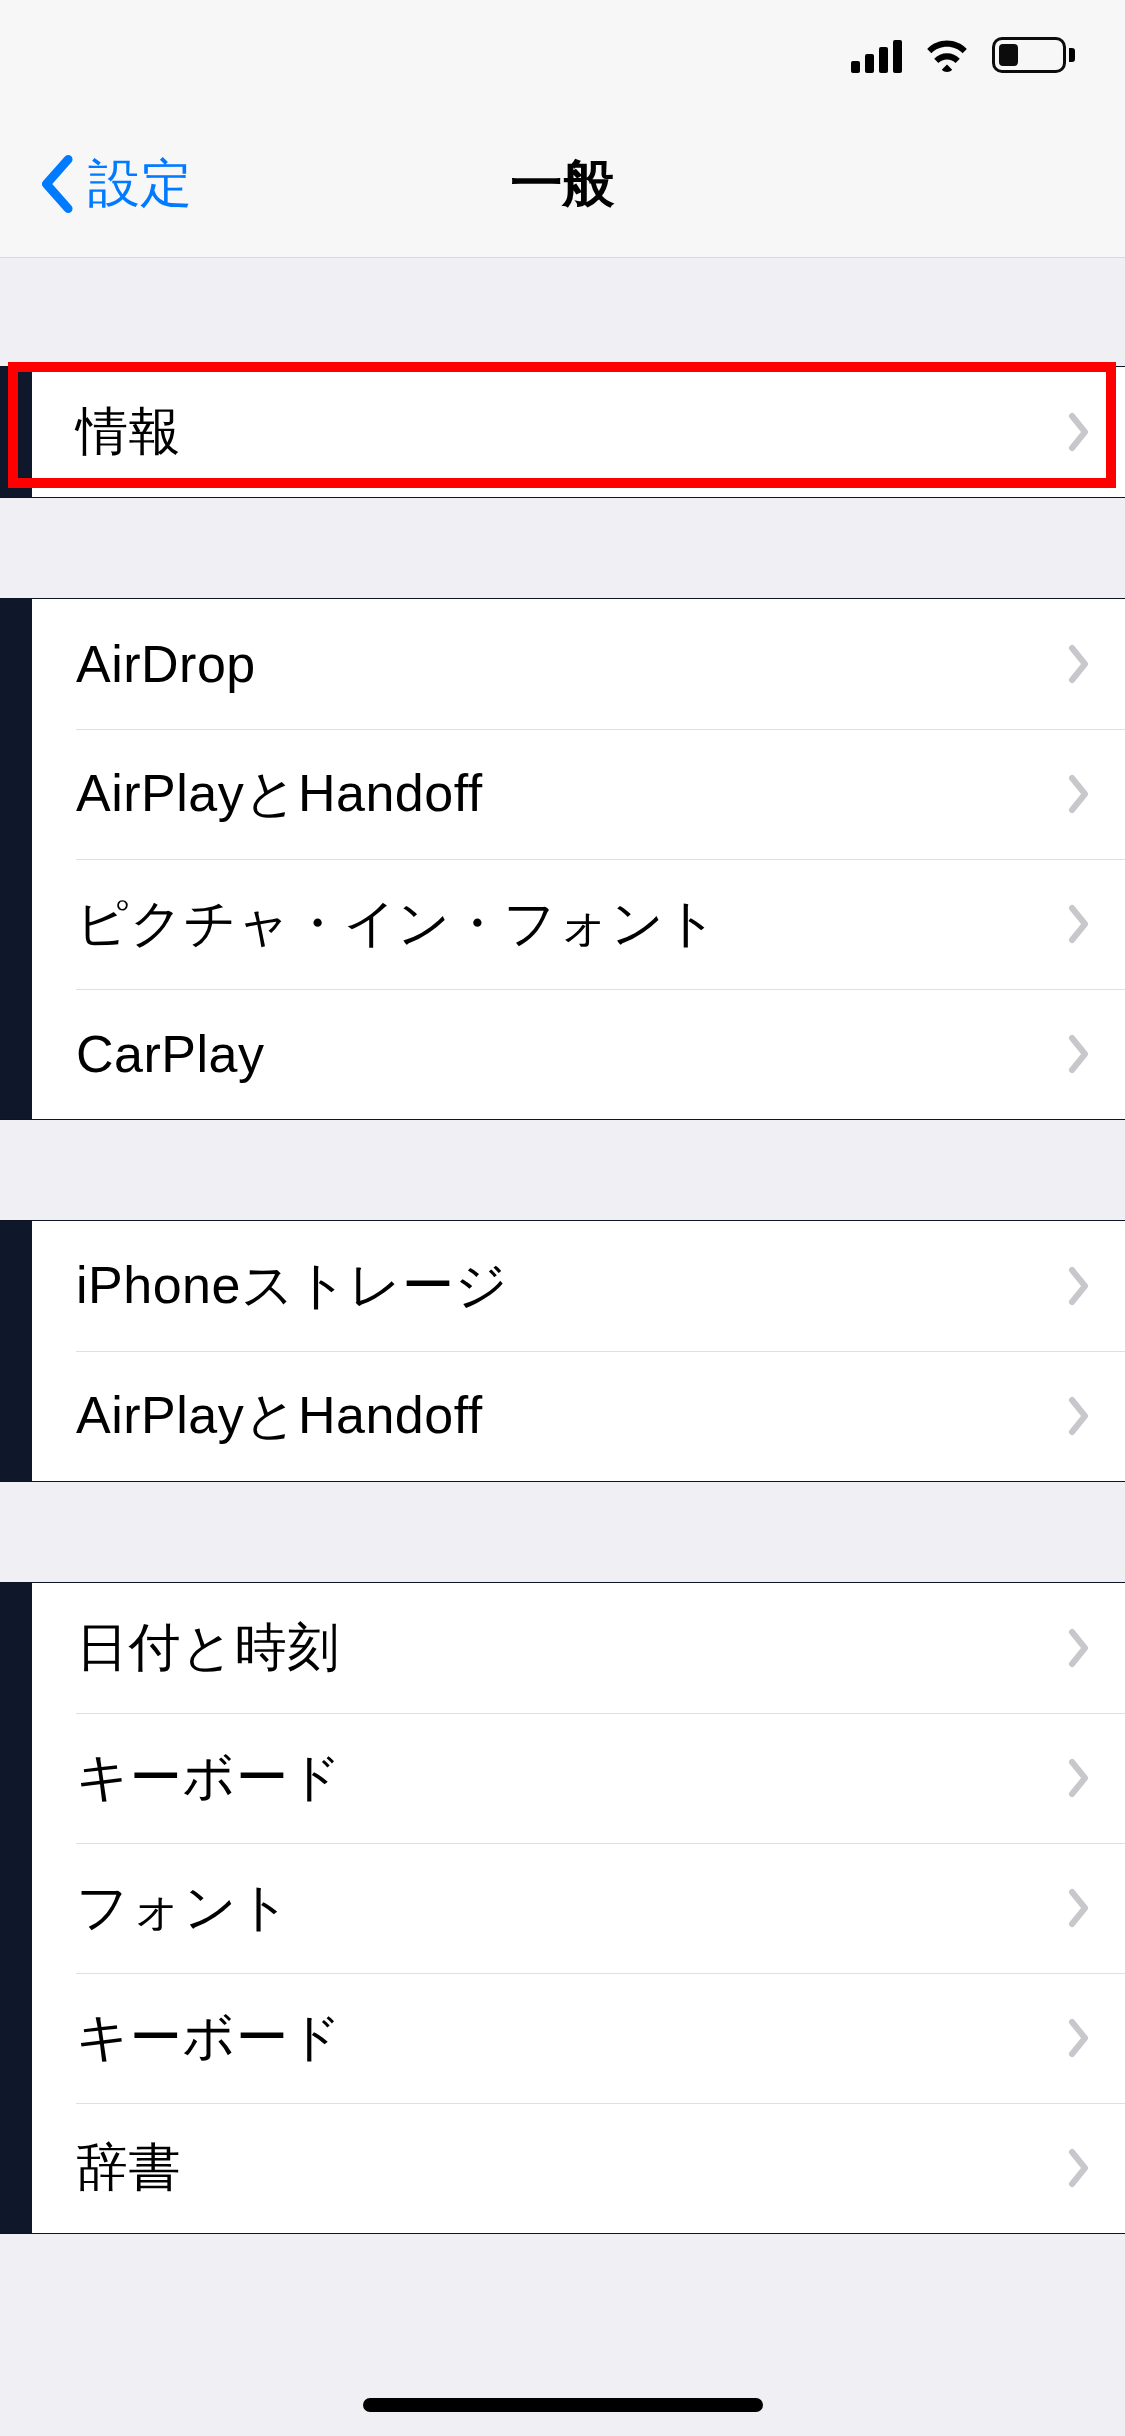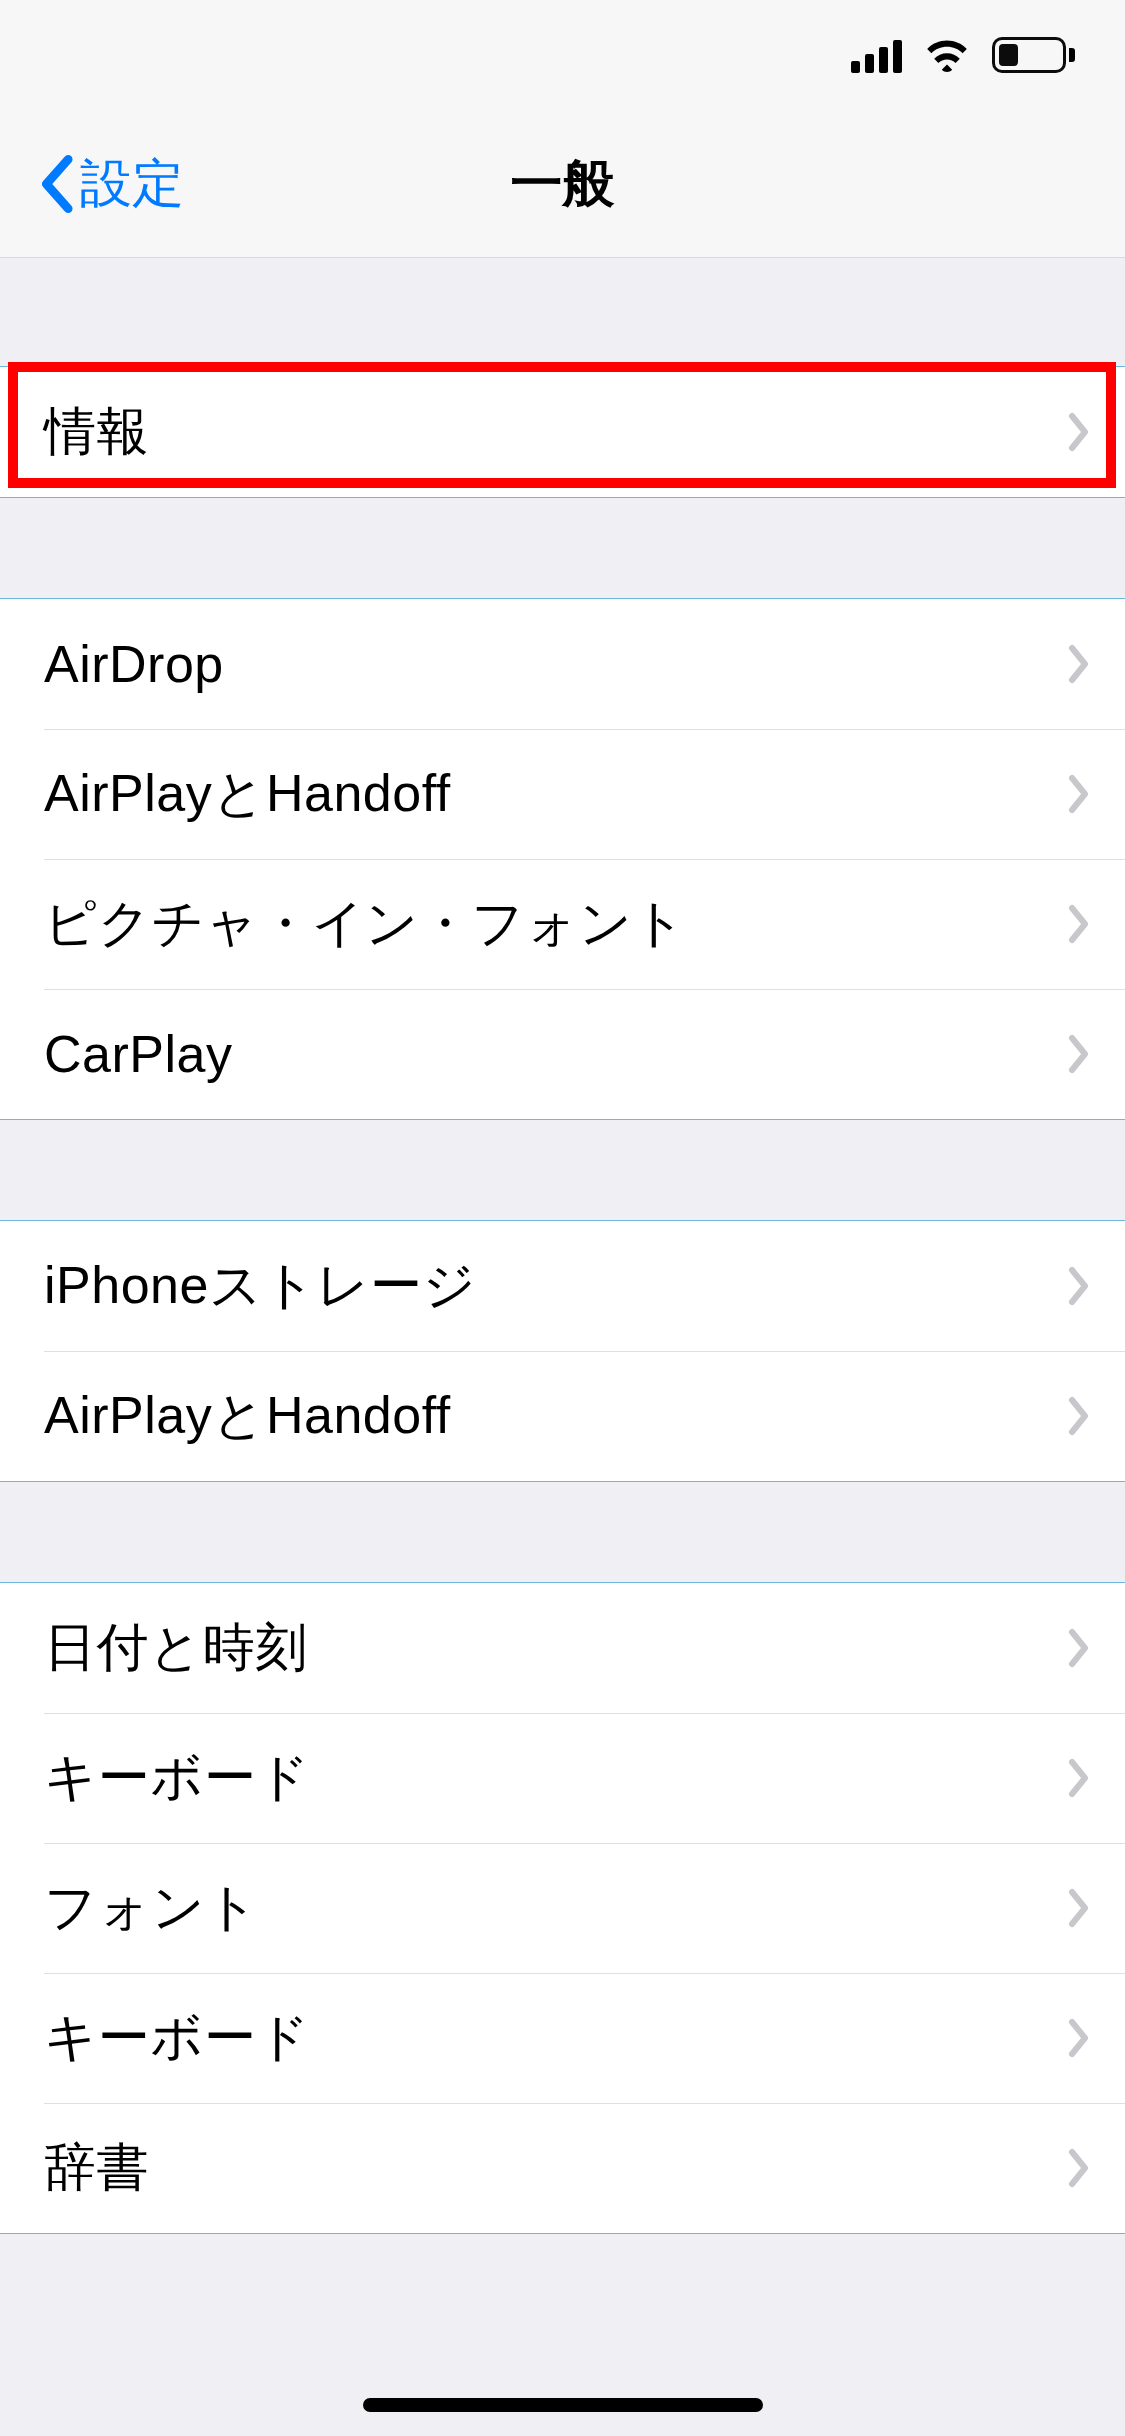--- a/index.html
+++ b/index.html
@@ -46,35 +46,36 @@
   
   .nav-bar {
     height: 148px;
     background: #f7f7f8;
     border-bottom: 1px solid rgba(0,0,0,0.12);
     position: relative;
     display:flex; align-items:center;
   }
   .back-btn {
     position:absolute; left: 20px; top: 0; bottom: 0;
-    display:flex; align-items:center; gap: 4px;
+    display:flex; align-items:center; gap: 12px;
     color: #007aff; font-size: 52px; padding: 0 20px;
   }
   .back-chevron svg { display:block; }
   .nav-title {
     margin: 17px auto;
     font-size: 52px; font-weight: 600;
   }
 
   
   .content { }
   .group {
-    background:#7dd3fc;
+    background:#0f172a;
     border-top: 1px solid rgba(0,0,0,0.12);
     border-bottom: 1px solid rgba(0,0,0,0.12);
+    padding-left: 32px;
   }
   .gap { height: 100px; }
   .gap.first { height: 108px; }
 
   .row {
     display:flex; align-items:center;
     min-height: 130px;
     padding: 0 34px 0 44px;
     position: relative;
     background:#fff;

